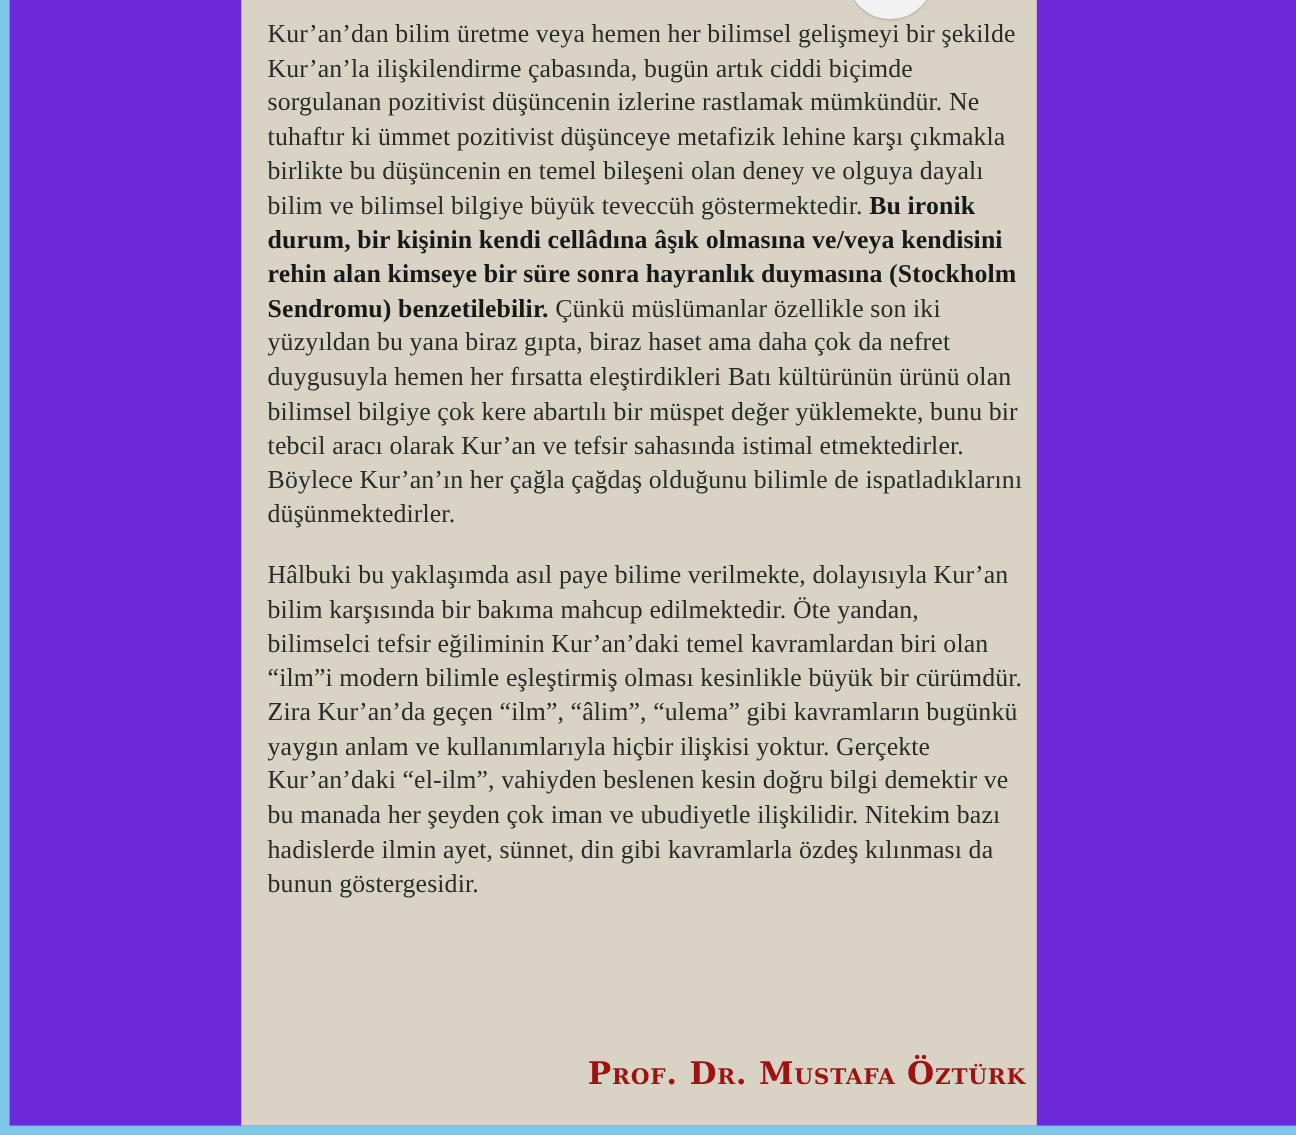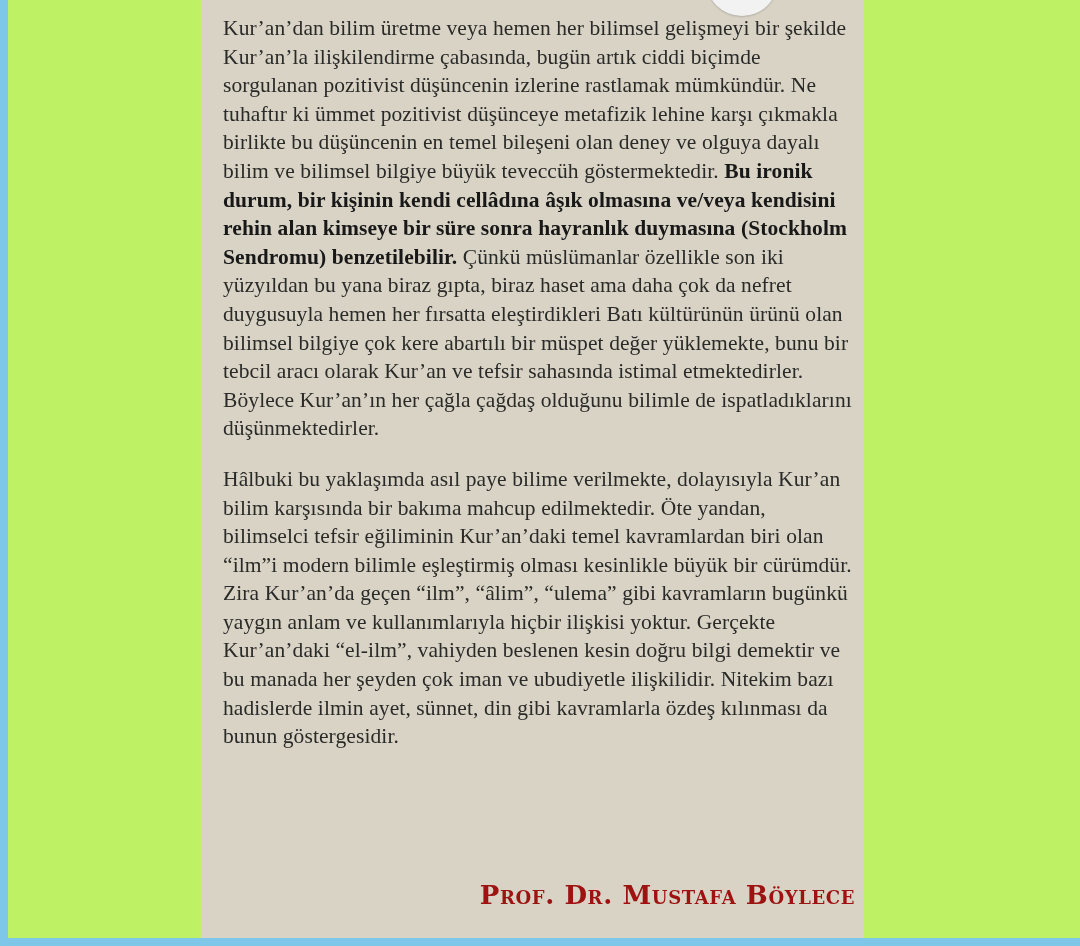--- a/index.html
+++ b/index.html
@@ -11,21 +11,21 @@
     width: 1080px;
     height: 946px;
     position: relative;
     overflow: hidden;
     font-family: "Liberation Serif", serif;
   }
 
   #page {
     position: absolute;
     inset: 0;
-    background: #bef264;
+    background: #6d28d9;
   }
 
   
   .frame-left {
     position: absolute;
     left: 0;
     top: 0;
     width: 8px;
     height: 946px;
     background: #7fc7e8;
@@ -117,17 +117,17 @@
       <p class="body-text">
         <span>Kur’an’dan bilim üretme veya hemen her bilimsel gelişmeyi bir şekilde Kur’an’la ilişkilendirme çabasında, bugün artık ciddi biçimde sorgulanan pozitivist düşüncenin izlerine rastlamak mümkündür. Ne tuhaftır ki ümmet pozitivist düşünceye metafizik lehine karşı çıkmakla birlikte bu düşüncenin en temel bileşeni olan deney ve olguya dayalı bilim ve bilimsel bilgiye büyük teveccüh göstermektedir. </span><span class="bold-span">Bu ironik durum, bir kişinin kendi cellâdına âşık olmasına ve/veya kendisini rehin alan kimseye bir süre sonra hayranlık duymasına (Stockholm Sendromu) benzetilebilir.</span><span> Çünkü müslümanlar özellikle son iki yüzyıldan bu yana biraz gıpta, biraz haset ama daha çok da nefret duygusuyla hemen her fırsatta eleştirdikleri Batı kültürünün ürünü olan bilimsel bilgiye çok kere abartılı bir müspet değer yüklemekte, bunu bir tebcil aracı olarak Kur’an ve tefsir sahasında istimal etmektedirler. Böylece Kur’an’ın her çağla çağdaş olduğunu bilimle de ispatladıklarını düşünmektedirler.</span>
       </p>
 
       <p class="body-text">
         <span>Hâlbuki bu yaklaşımda asıl paye bilime verilmekte, dolayısıyla Kur’an bilim karşısında bir bakıma mahcup edilmektedir. Öte yandan, bilimselci tefsir eğiliminin Kur’an’daki temel kavramlardan biri olan “ilm”i modern bilimle eşleştirmiş olması kesinlikle büyük bir cürümdür. Zira Kur’an’da geçen “ilm”, “âlim”, “ulema” gibi kavramların bugünkü yaygın anlam ve kullanımlarıyla hiçbir ilişkisi yoktur. Gerçekte Kur’an’daki “el-ilm”, vahiyden beslenen kesin doğru bilgi demektir ve bu manada her şeyden çok iman ve ubudiyetle ilişkilidir. Nitekim bazı hadislerde ilmin ayet, sünnet, din gibi kavramlarla özdeş kılınması da bunun göstergesidir.</span>
       </p>
 
     </div>
 
-    <div class="signature">Prof. Dr. Mustafa Böylece</div>
+    <div class="signature">Prof. Dr. Mustafa Öztürk</div>
 
   </div>
 
 </div>
 
 </body></html>

